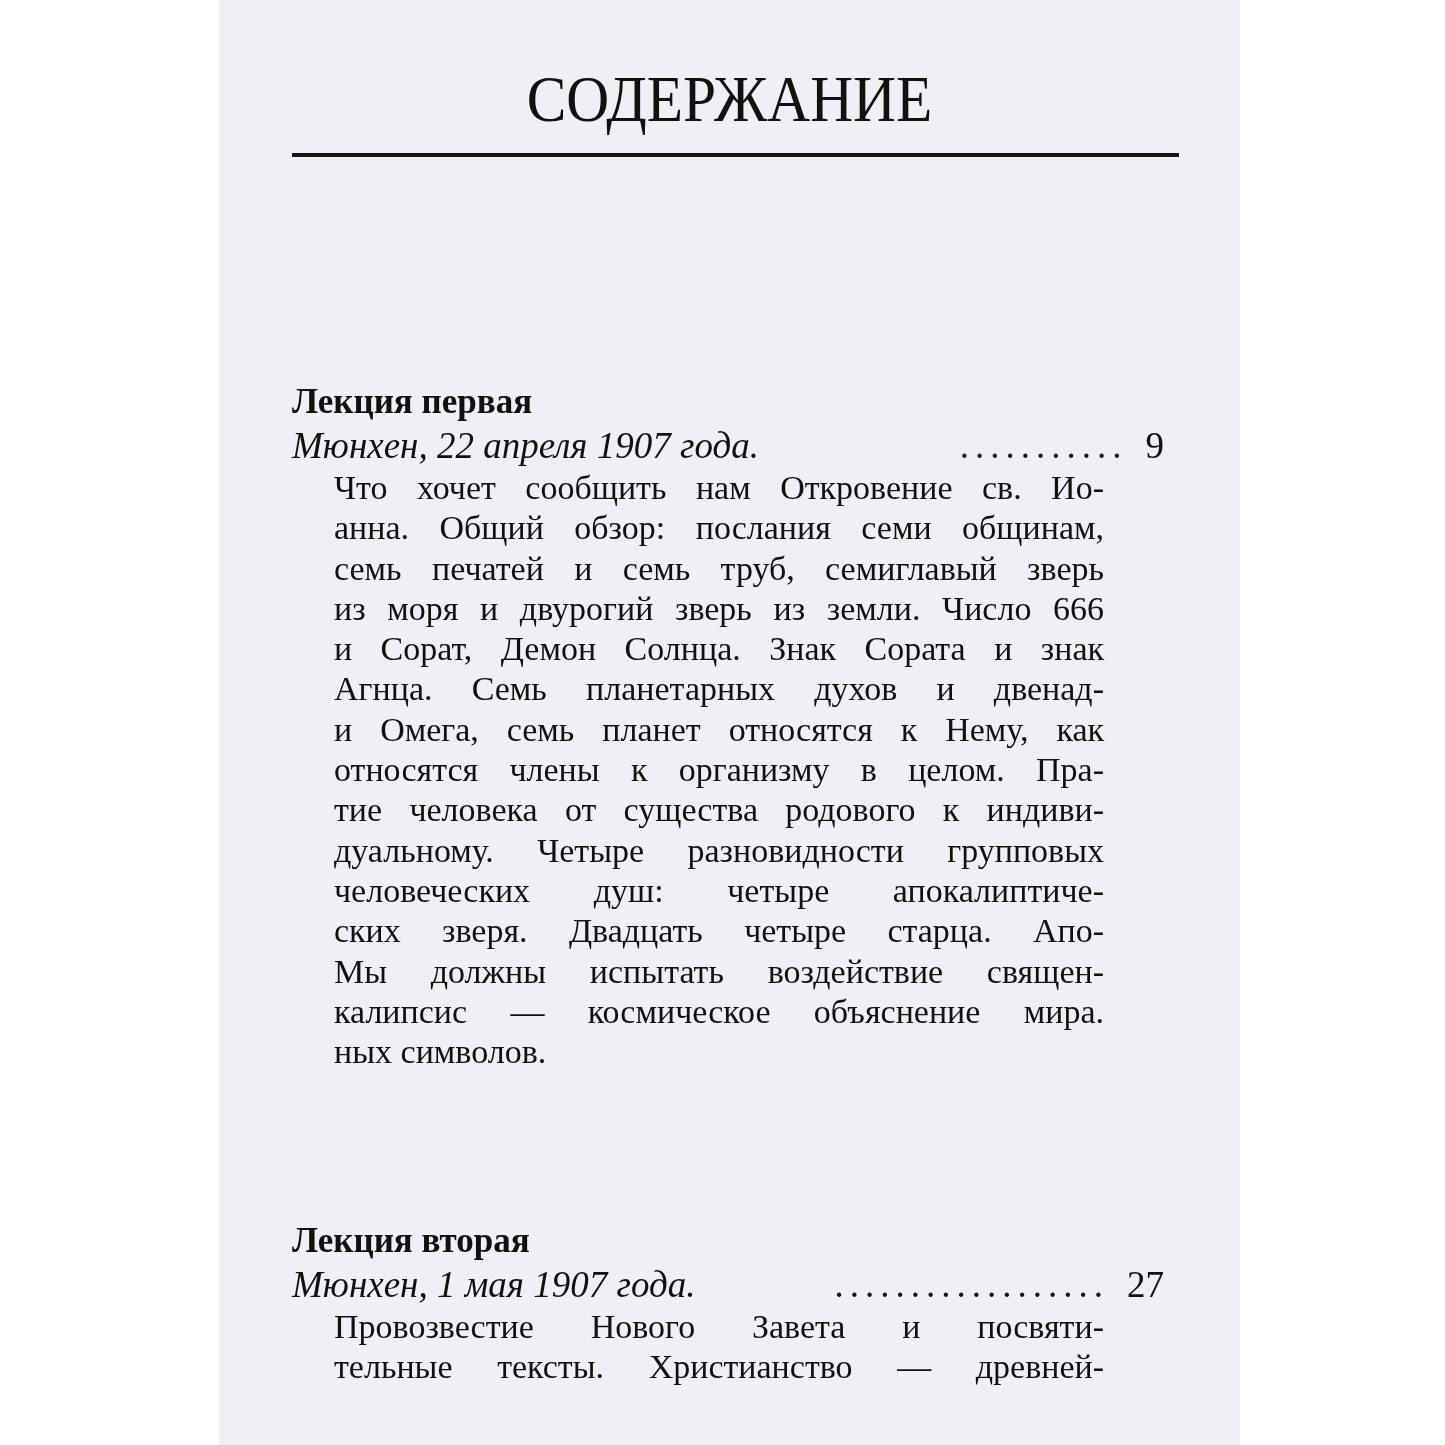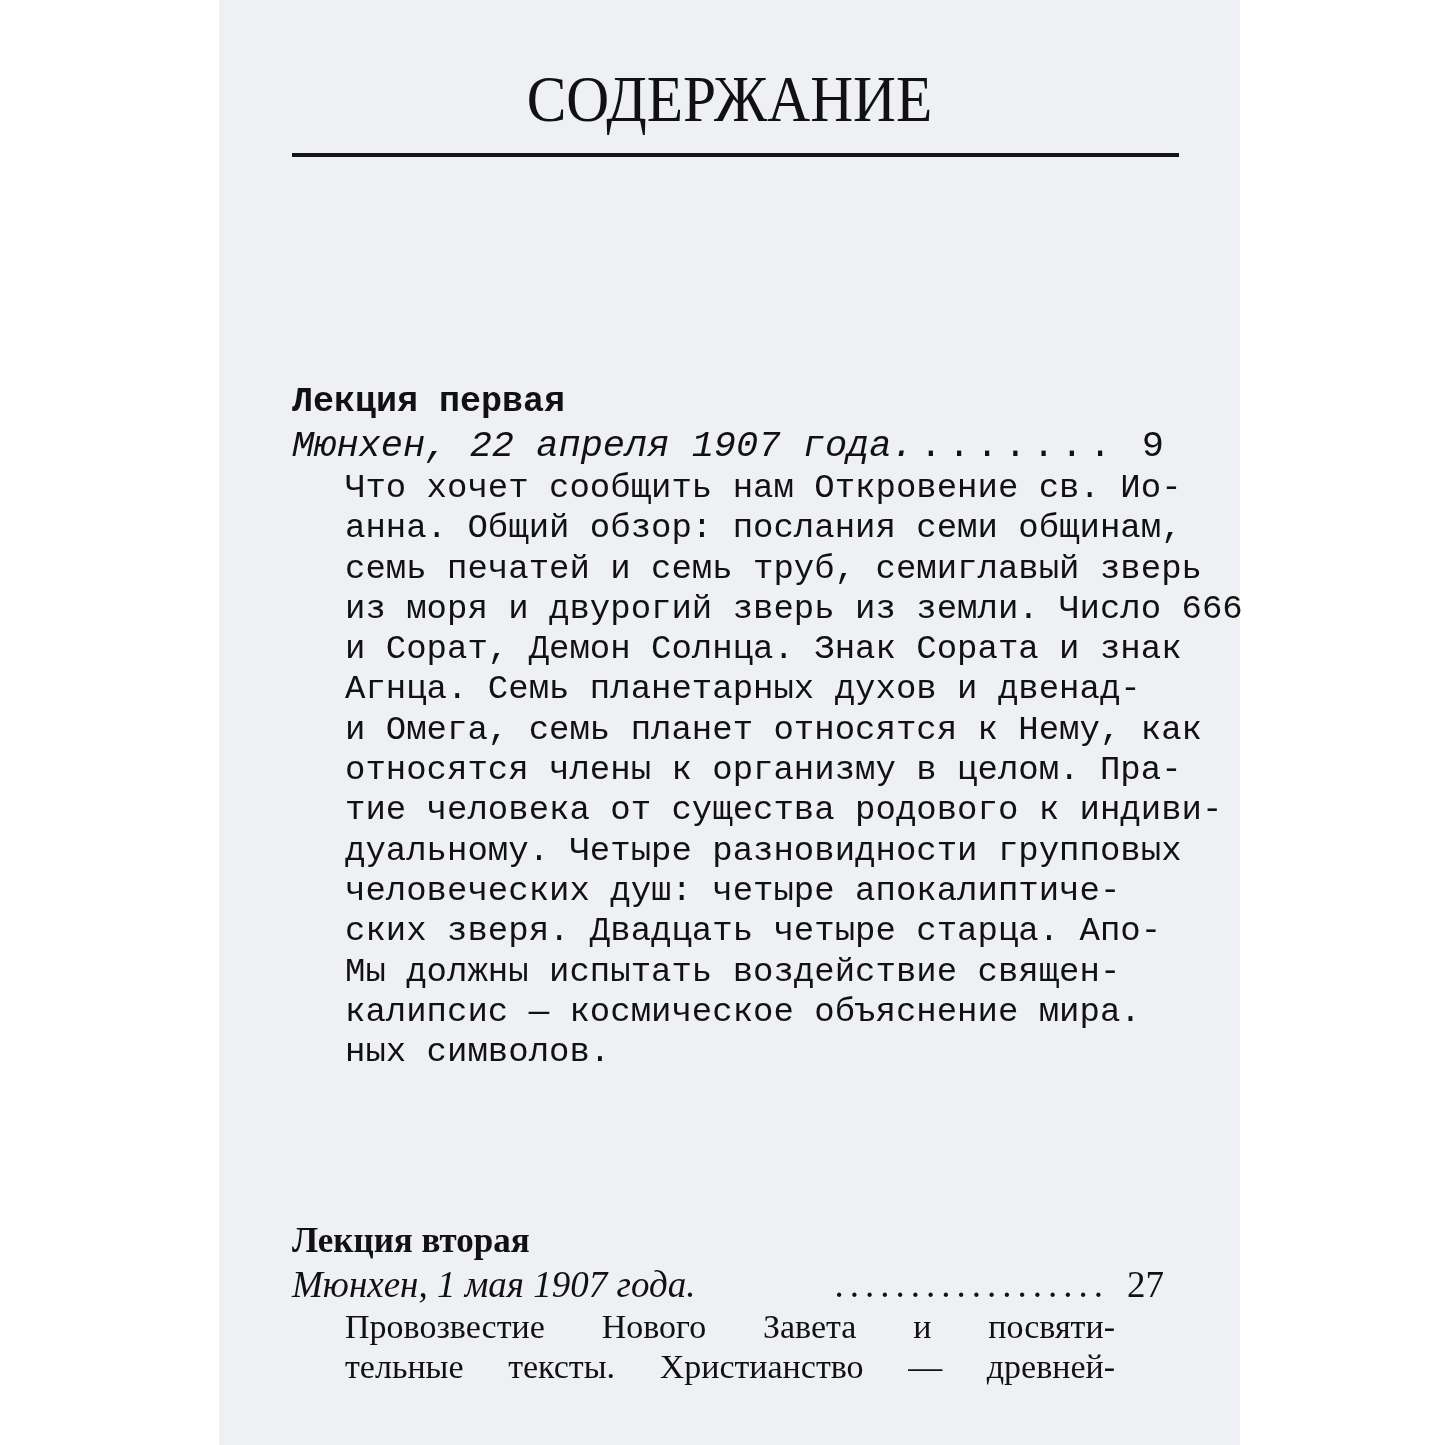--- a/index.html
+++ b/index.html
@@ -77,21 +77,21 @@
       letter-spacing: 6px;
       margin: 0 18px 0 6px;
       white-space: nowrap;
       text-align: right;
     }
     .lecture-place .page-num {
       flex: 0 0 auto;
       font-style: normal;
     }
     .lecture-summary {
-      margin-left: 53px;
+      margin-left: 42px;
       width: 770px;
       font-size: 34px;
       line-height: 40.3px;
     }
     .summary-line {
       display: block;
       white-space: nowrap;
       text-align: justify;
       text-align-last: justify;
       height: 40.3px;
@@ -101,21 +101,21 @@
     }
   </style>
 </head>
 <body>
 
 <div class="page">
 
   <div class="title">СОДЕРЖАНИЕ</div>
   <div class="rule"></div>
 
-  <div class="lecture" style="top:380px;font-family:Liberation Mono, monospace;">
+  <div class="lecture" style="top:380px;">
     <div class="lecture-heading">Лекция первая</div>
     <div class="lecture-place">
       <span class="place-text">Мюнхен, 22 апреля 1907 года.</span>
       <span class="leader">...........</span>
       <span class="page-num">9</span>
     </div>
     <div class="lecture-summary">
       <span class="summary-line">Что хочет сообщить нам Откровение св. Ио-</span>
       <span class="summary-line">анна. Общий обзор: послания семи общинам,</span>
       <span class="summary-line">семь печатей и семь труб, семиглавый зверь</span>

